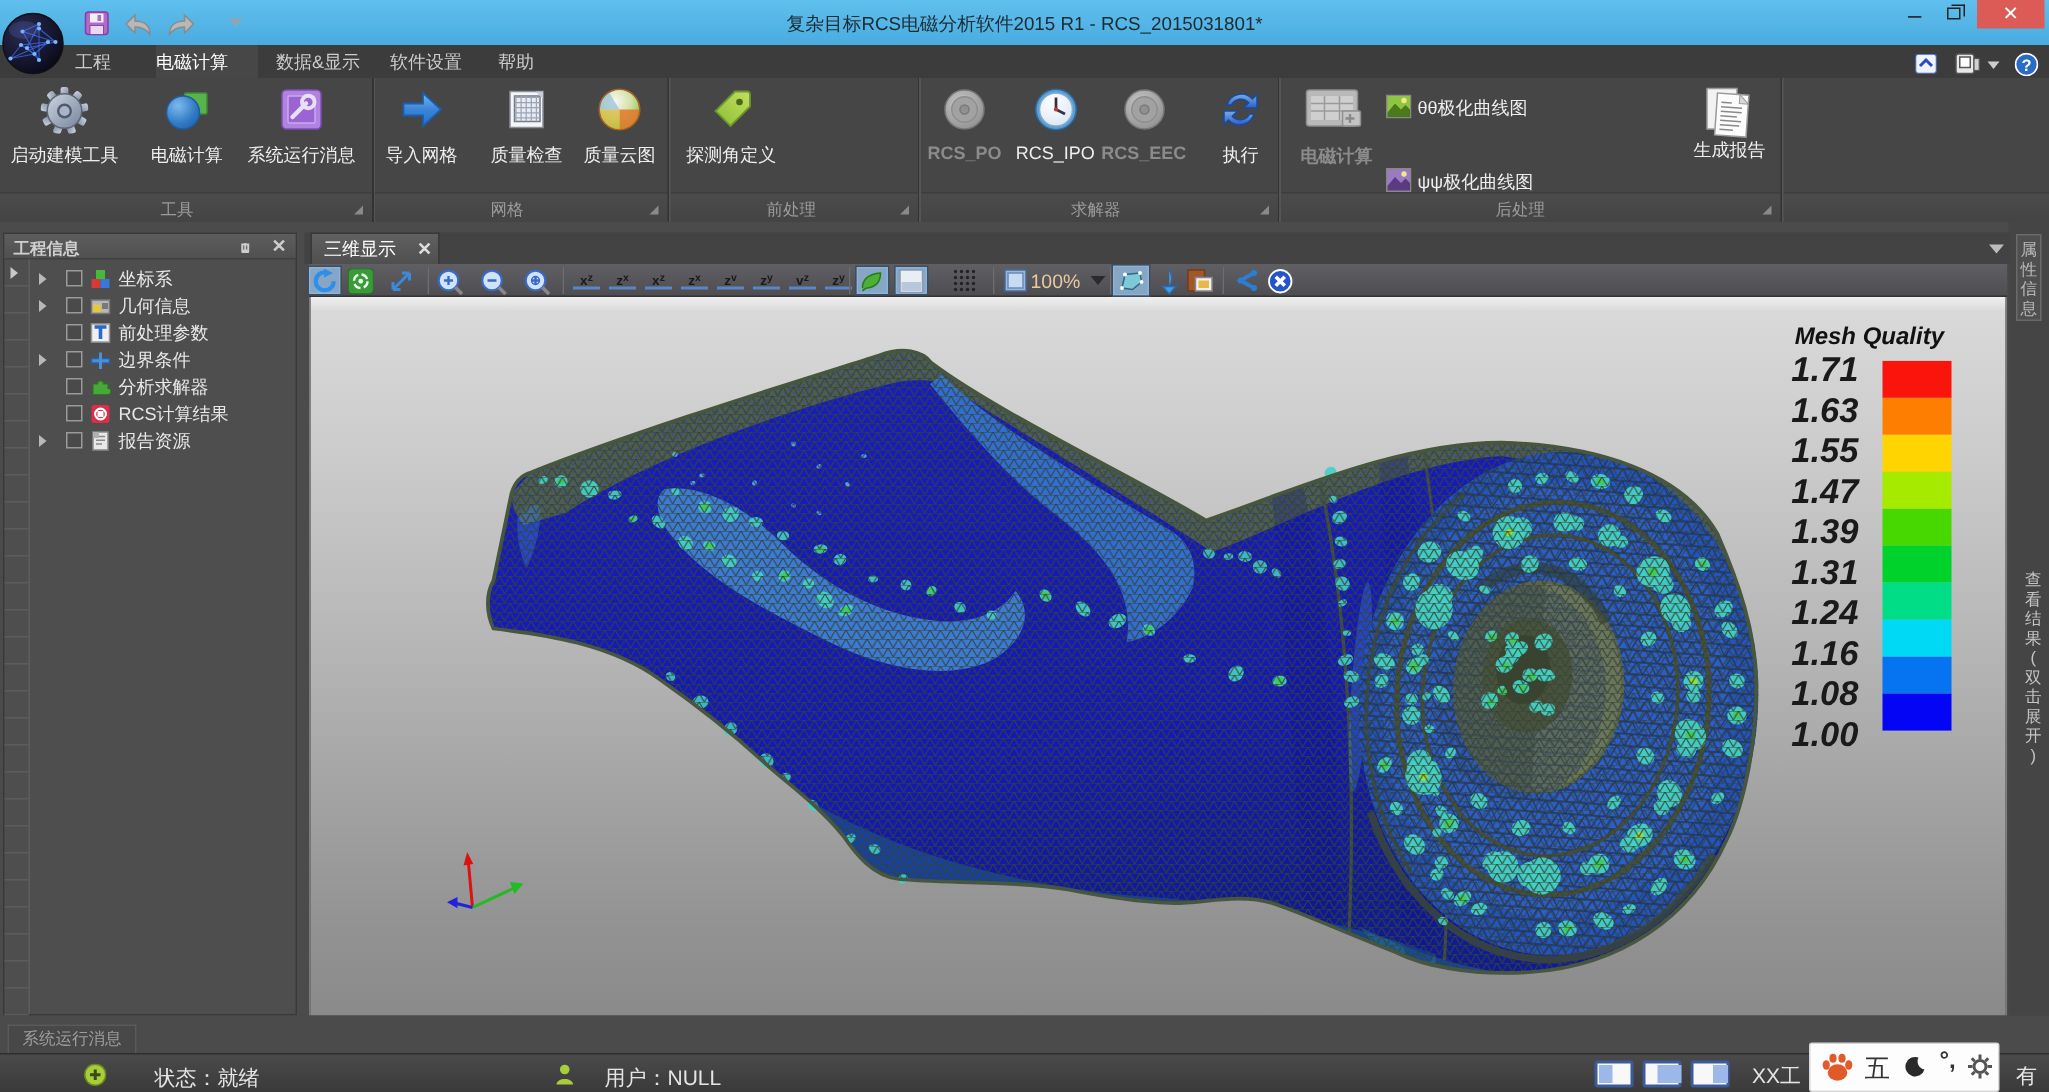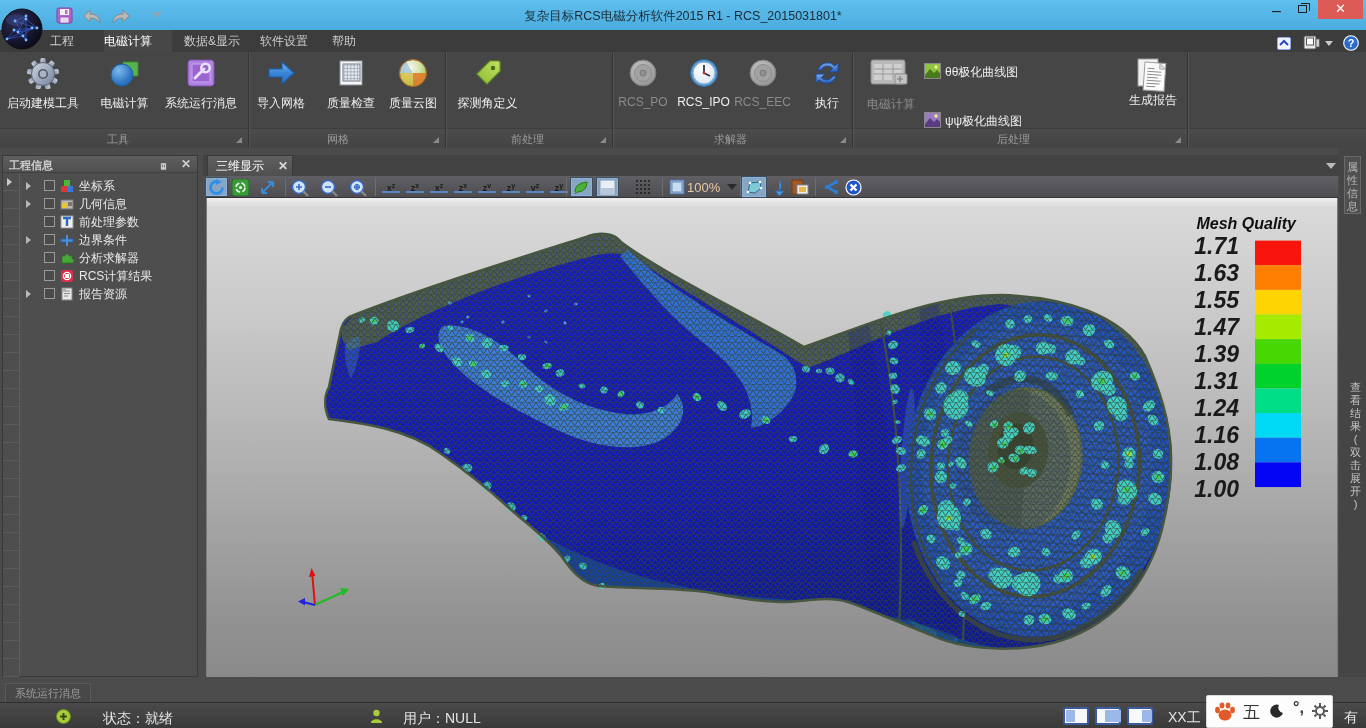--- a/index.html
+++ b/index.html
@@ -16,21 +16,21 @@
 .tab{position:absolute;top:0;height:22px;line-height:23px;font-size:12px;color:#cccccc;text-align:left;}
 .tab.active{background:#474747;color:#ffffff;}
 
 #ribbon{left:0;top:52px;width:1366px;height:96px;background:#464646;}
 #ribbon .sep{position:absolute;top:0;width:2px;height:96px;background:linear-gradient(90deg,#333 50%,#555 50%);}
 .glabel{position:absolute;top:2px;font-size:11px;color:#9b9b9b;}
 .gcorner{position:absolute;top:8px;width:0;height:0;border-left:6px solid transparent;border-bottom:6px solid #8a8a8a;}
 .rbtn{position:absolute;top:5px;text-align:center;}
 .rbtn .ric{margin:0 auto;width:32px;height:32px;position:relative;}
 .rbtn .rlb{margin-top:6px;font-size:12px;color:#eeeeee;white-space:nowrap;}
-.rbtn.dis .rlb{color:#8b8b8b;}
+.rbtn.dis .rlb{color:#8b8b8b;font-weight:bold;}
 .smallrow{position:absolute;height:17px;font-size:12px;color:#eeeeee;white-space:nowrap;}
 .smallrow svg{vertical-align:-3px;margin-right:4px;}
 
 #lpanel{left:2px;top:155px;width:196px;height:522px;background:#4e4e4e;border:1px solid #3a3a3a;}
 #lphead{left:0;top:0;width:194px;height:17px;background:linear-gradient(#5d5d5d,#505050);border-bottom:1px solid #404040;}
 #lphead .t{position:absolute;left:6px;top:2px;font-size:11px;color:#cfcfcf;font-weight:bold;}
 #gutter{left:0;top:17px;width:17px;height:503px;border-right:1px solid #5e5e5e;}
 .gcell{position:absolute;left:0;width:16px;height:18px;border-bottom:1px solid #5c5c5c;}
 .trow{position:absolute;left:17px;height:18px;width:178px;font-size:12px;color:#e8e8e8;line-height:18px;}
 .trow .arr{position:absolute;left:6px;top:5px;width:0;height:0;border-top:4px solid transparent;border-bottom:4px solid transparent;border-left:5px solid #b8b8b8;}

